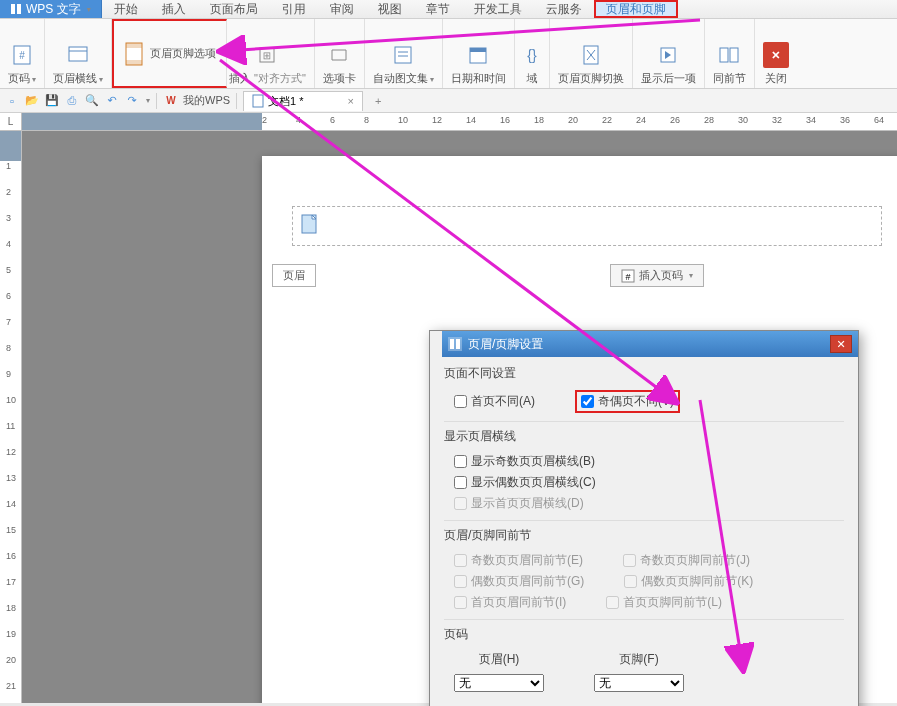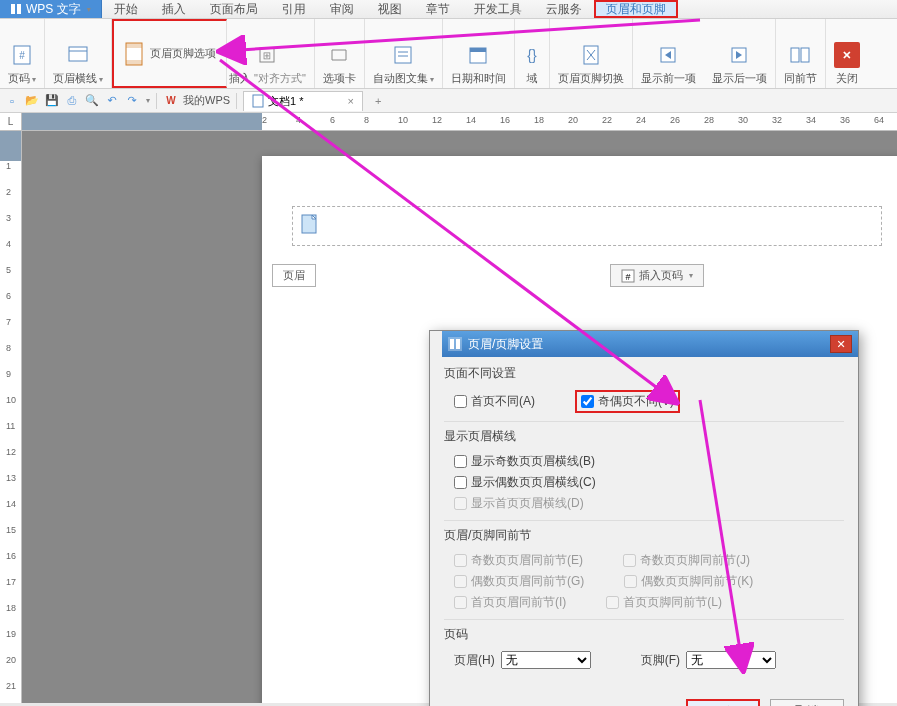--- a/index.html
+++ b/index.html
@@ -52,21 +52,21 @@
 .dialog-title .spacer{flex:1;}
 .close-x{width:22px;height:18px;background:#d04030;display:flex;align-items:center;justify-content:center;border:1px solid #a03020;font-size:11px;color:#fff;}
 .dialog-body{padding:8px 14px;color:#444;}
 .sec-title{font-size:12px;color:#444;margin-bottom:4px;}
 .sec-body{border-top:0;padding:2px 0 6px;border-bottom:1px solid #ddd;margin-bottom:6px;}
 .row{display:flex;gap:40px;padding:2px 10px;}
 .chk{display:flex;align-items:center;gap:4px;font-size:12px;color:#444;}
 .chk.disabled{color:#999;}
 .chk input{width:13px;height:13px;}
 .hl-box{border:2px solid #e02020;padding:1px 4px;}
-.sel{display:flex;align-items:center;gap:6px;}
+.sel{display:flex;align-items:center;gap:6px;flex-direction:column;}
 .sel select{width:90px;font-size:12px;}
 .dialog-btns{display:flex;justify-content:flex-end;gap:10px;padding:8px 14px 12px;}
 .btn{min-width:74px;padding:3px 0;background:#f5f5f5;border:1px solid #a8a8a8;font-size:12px;text-align:center;}
 .btn.primary{border:2px solid #e02020;background:#e8f0fb;}
 
 
 .close-ribbon{width:26px;height:26px;background:#d04030;color:#fff;display:flex;align-items:center;justify-content:center;font-weight:bold;border-radius:2px;}
 
 
 .arrow{position:absolute;pointer-events:none;}
@@ -167,29 +167,20 @@
     <div class="lbl">域</div>
   </div>
   <div class="rgroup sep">
     <div class="icon-row">
         <svg width="20" height="22">
           <rect x="3" y="2" width="14" height="18" fill="#fff" stroke="#5a8ac0"></rect>
           <path d="M6 6l8 10M6 16l8-10" stroke="#5a8ac0" fill="none"></path>
         </svg>
       </div>
     <div class="lbl">页眉页脚切换</div>
-  </div>
-  <div class="rgroup">
-    <div class="icon-row">
-        <svg width="20" height="20">
-          <rect x="3" y="3" width="14" height="14" fill="#fff" stroke="#5a8ac0"></rect>
-          <polygon points="13,6 7,10 13,14" fill="#5a8ac0"></polygon>
-        </svg>
-      </div>
-    <div class="lbl">显示前一项</div>
   </div>
   <div class="rgroup sep">
     <div class="icon-row">
         <svg width="20" height="20">
           <rect x="3" y="3" width="14" height="14" fill="#fff" stroke="#5a8ac0"></rect>
           <polygon points="7,6 13,10 7,14" fill="#5a8ac0"></polygon>
         </svg>
       </div>
     <div class="lbl">显示后一项</div>
   </div>

